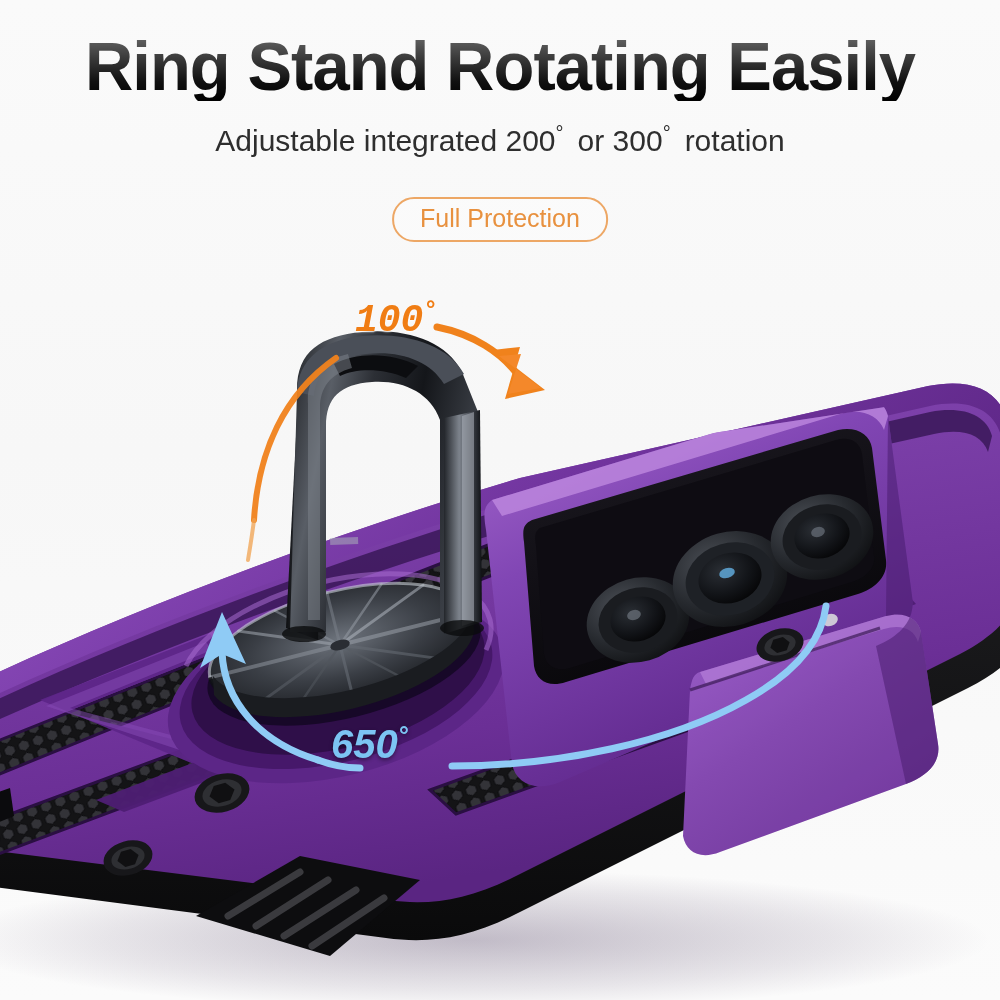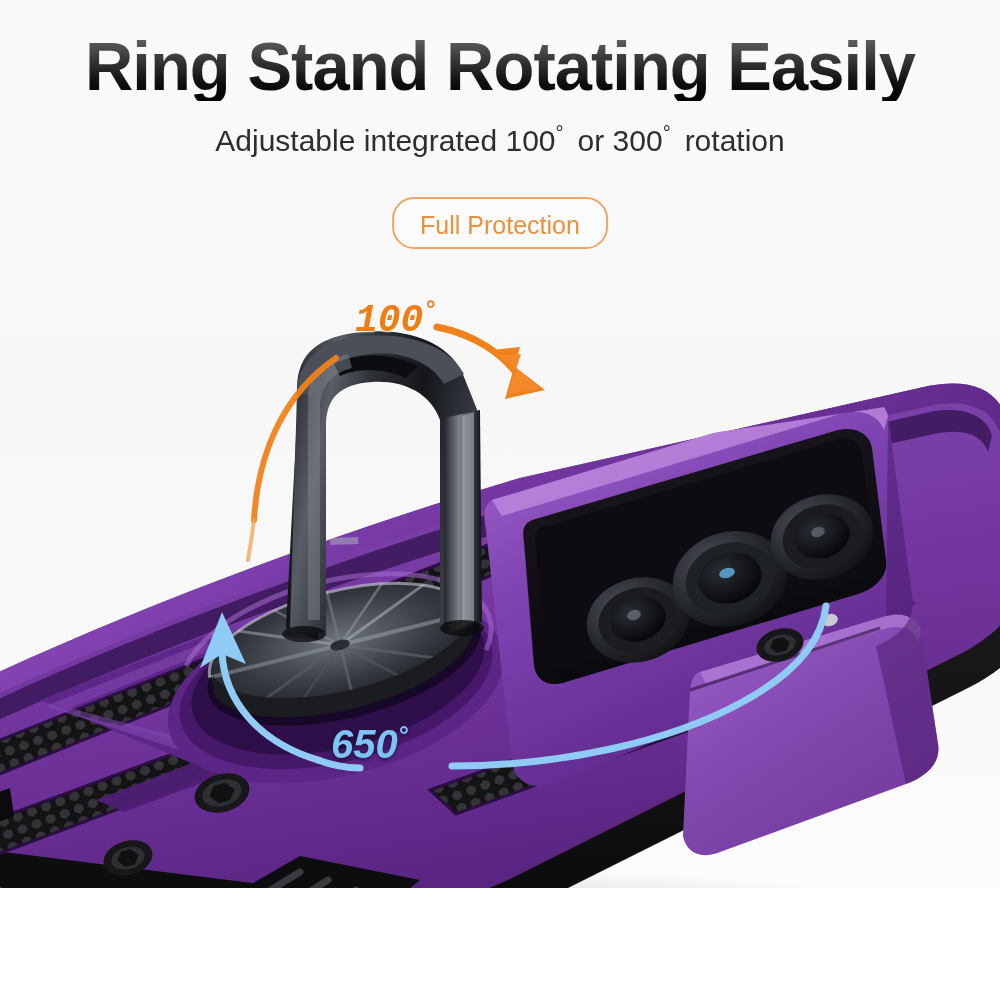--- a/index.html
+++ b/index.html
@@ -5,21 +5,21 @@
   * { margin:0; padding:0; box-sizing:border-box; }
   html, body {
     width:1000px; height:1000px;
     font-family:"Liberation Sans", sans-serif;
     background:#ffffff;
     overflow:hidden;
   }
 
   #stage {
     position:relative;
-    width:1000px; height:888px;
+    width:1000px; height:1000px;
     background:linear-gradient(180deg,#fafafa 0%, #f7f7f7 45%, #fbfbfb 100%);
     overflow:hidden;
   }
 
   
   .title {
     position:absolute; left:0; top:32px; width:1000px;
     text-align:center;
     font-size:69px;
     font-weight:bold;
@@ -44,21 +44,21 @@
     white-space:nowrap;
   }
   .deg-sup { font-size:20px; vertical-align:super; line-height:0; }
   .sp { display:inline-block; width:14px; }
 
   .badge {
     position:absolute; left:50%; top:197px;
     transform:translateX(-50%);
     border:2px solid #eda765;
     border-radius:22px;
-    padding:12px 26px 7px 26px;
+    padding:5px 26px 7px 26px;
     font-size:25px;
     color:#e8913f;
     background:rgba(255,255,255,0.35);
     white-space:nowrap;
   }
 
   
   #art { position:absolute; inset:0; }
 
   
@@ -437,21 +437,21 @@
                C 560,766 672,742 746,700
                C 800,670 822,638 826,606" fill="none" stroke="#8fcbf5" stroke-width="7" stroke-linecap="round"></path>
 
       <path d="M 318,760 C 334,766 348,768 360,768" fill="none" stroke="#8fcbf5" stroke-width="7" stroke-linecap="round"></path>
     </g>
   </svg>
 
   <h1 class="title">Ring Stand Rotating Easily</h1>
 
   <p class="subtitle">
-    <span>Adjustable integrated 100</span><span class="deg-sup">°</span><span class="sp"></span><span>or 300</span><span class="deg-sup">°</span><span class="sp"></span><span>rotation</span>
+    <span>Adjustable integrated 200</span><span class="deg-sup">°</span><span class="sp"></span><span>or 300</span><span class="deg-sup">°</span><span class="sp"></span><span>rotation</span>
   </p>
 
   <div class="badge">Full Protection</div>
 
   <div class="lbl-100"><span>100</span><span class="d">°</span></div>
 
   <div class="lbl-360"><span>650</span><span class="d">°</span></div>
 
 </div>
 

